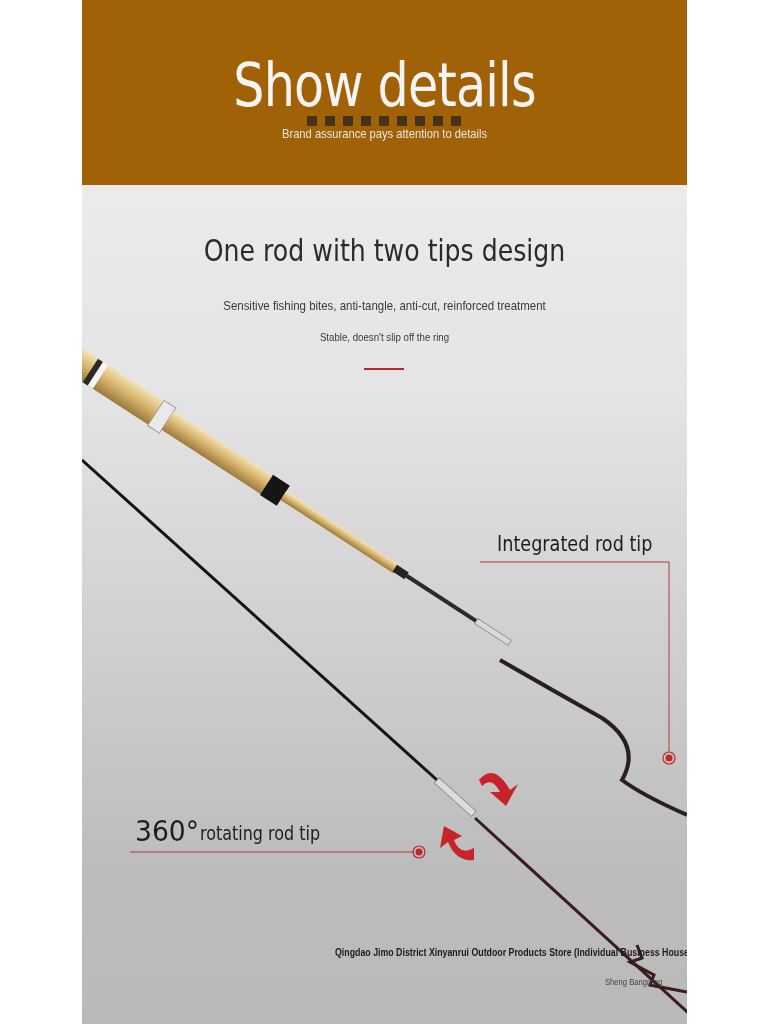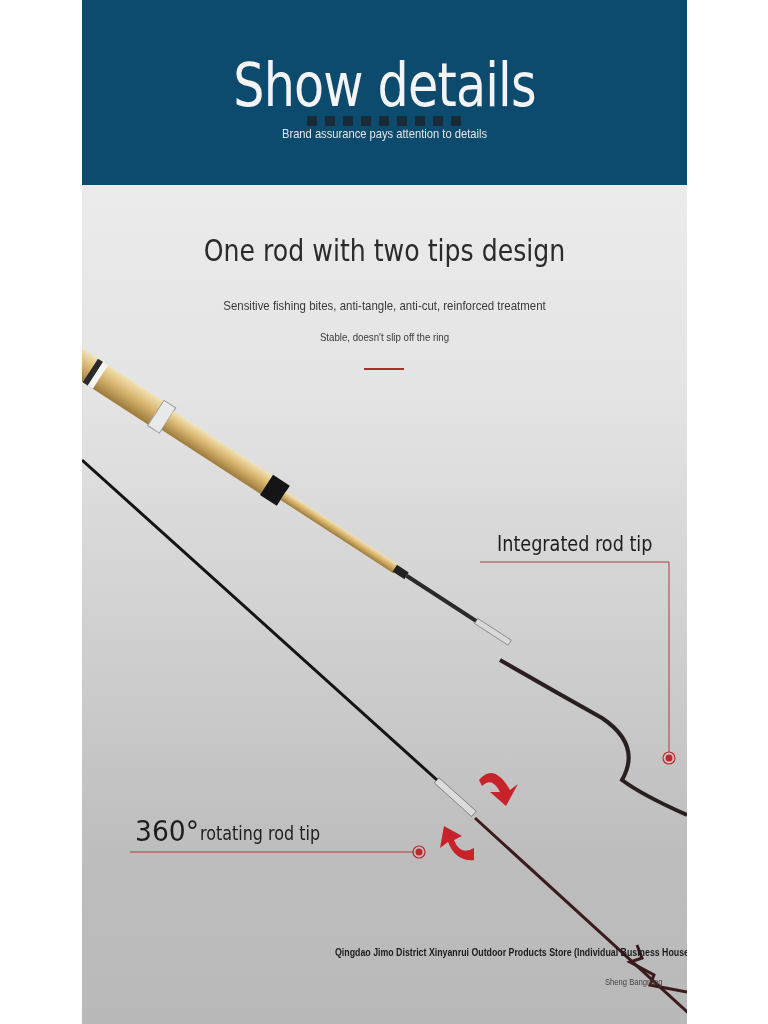--- a/index.html
+++ b/index.html
@@ -4,21 +4,21 @@
 <style>
   html, body { margin: 0; padding: 0; }
   body {
     width: 768px; height: 1024px; background: #ffffff; position: relative; overflow: hidden;
     font-family: "Liberation Sans", "DejaVu Sans", sans-serif;
   }
   .page {
     position: absolute; left: 82px; top: 0; width: 605px; height: 1024px; overflow: hidden;
   }
   .header {
-    position: absolute; left: 0; top: 0; width: 605px; height: 185px; background: #0c4a6e;
+    position: absolute; left: 0; top: 0; width: 605px; height: 185px; background: #a16207;
   }
   .header .title {
     position: absolute; left: 0; width: 605px; top: 50px; text-align: center;
     color: #f4f4f4; font-size: 60px; font-weight: normal; letter-spacing: -1px;
     transform: scaleX(0.82); transform-origin: center;
     font-family: "DejaVu Sans", sans-serif;
   }
   .header .ghost {
     position: absolute; left: 225px; top: 116px; width: 160px; height: 10px;
     background: repeating-linear-gradient(90deg, #1e1e1e 0 10px, transparent 10px 18px);

